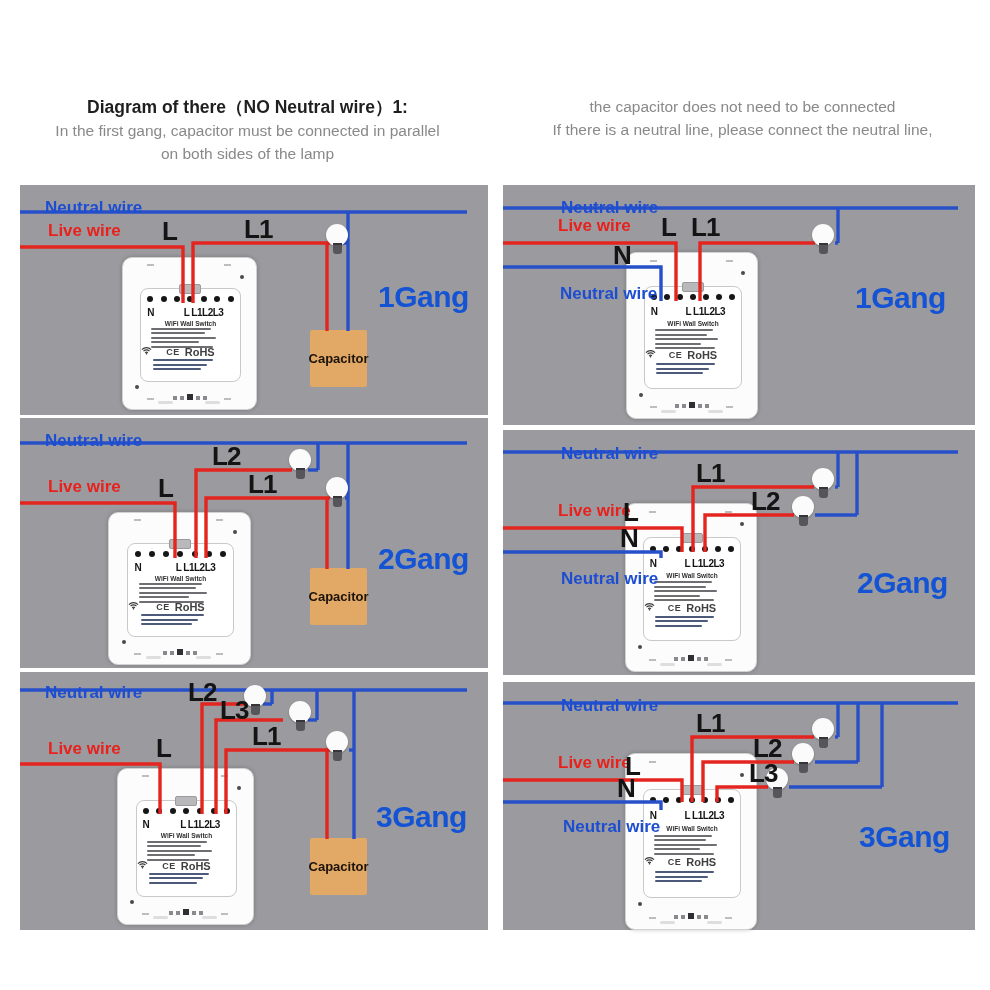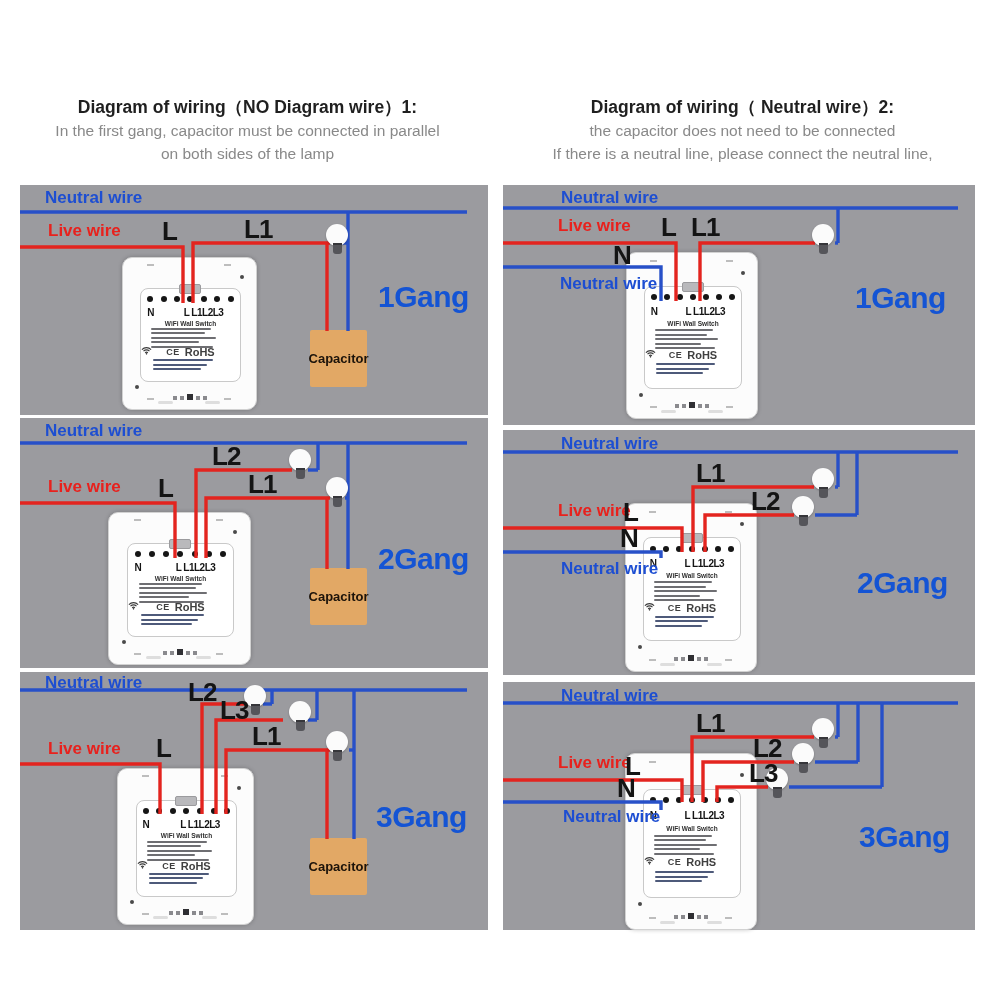--- a/index.html
+++ b/index.html
@@ -4,21 +4,21 @@
 <style>
   html,body{margin:0;padding:0;background:#ffffff;}
   #page{position:relative;width:990px;height:990px;background:#ffffff;overflow:hidden;
         font-family:"Liberation Sans",sans-serif;}
   .half{position:absolute;top:95px;width:495px;text-align:center;}
   .h-title{font-size:17.5px;font-weight:700;color:#1f1f1f;letter-spacing:0px;}
   .h-sub{font-size:15.5px;color:#898989;line-height:23px;}
   .panel{position:absolute;background:#9b9b9f;}
   .panel svg{position:absolute;left:0;top:0;pointer-events:none;}
   .lbl{position:absolute;font-weight:700;white-space:nowrap;line-height:1.1;}
-  .lbl.wblue{color:#1d4ed2;font-size:17px;}
+  .lbl.wblue{color:#1d4ed2;font-size:17px;margin-top:10px;}
   .lbl.wred{color:#e8211d;font-size:17px;}
   .lbl.term{color:#141414;font-size:26px;letter-spacing:-1px;}
   .lbl.gang{color:#1454d4;font-size:30px;letter-spacing:-0.5px;}
   .capacitor{position:absolute;background:#e2a865;display:flex;align-items:center;justify-content:center;
              font-size:13px;font-weight:700;color:#1c130a;border-radius:2px;}
   .bulb{position:absolute;width:22px;height:34px;}
   .bulb-glass{width:22px;height:22px;background:#fbfbfb;border-radius:50%;box-shadow:0 1px 2px rgba(0,0,0,.25);}
   .bulb-base{width:9px;height:9px;background:#55555a;margin:-3px auto 0;border-radius:0 0 3px 3px;
              border-top:2px solid #36363a;}
   
@@ -46,26 +46,25 @@
   .sw-marks{position:absolute;left:0;bottom:6%;width:100%;display:flex;justify-content:center;gap:3px;align-items:flex-end;}
   .sw-marks i{display:block;width:4px;height:4px;background:#8a8a8e;}
   .sw-marks i.big{width:6px;height:6px;background:#2f2f33;}
   .sw-slot{position:absolute;bottom:3%;width:15px;height:3px;background:#dedede;border-radius:2px;}
 </style>
 </head>
 <body>
 
 <div id="page">
   <div class="half" style="left:0;">
-    <div class="h-title">Diagram of wiring（NO Diagram wire）1:</div>
+    <div class="h-title">Diagram of there（NO Neutral wire）1:</div>
     <div class="h-sub">In the first gang, capacitor must be connected in parallel</div>
     <div class="h-sub">on both sides of the lamp</div>
   </div>
   <div class="half" style="left:495px;">
-    <div class="h-title">Diagram of wiring（ Neutral wire）2:</div>
     <div class="h-sub">the capacitor does not need to be connected</div>
     <div class="h-sub">If there is a neutral line, please connect the neutral line,</div>
   </div>
   <div id="stage">
       <div class="panel" style="left: 20px; top: 185px; width: 468px; height: 230px; background: rgb(155, 155, 159);">
         <div class="sw" style="left: 102px; top: 72px; width: 133px; height: 151px;">
           <i class="tick" style="left: 18%; top: 4%;"></i>
           <i class="tick" style="left: 76%; top: 4%;"></i>
           <i class="tick" style="left: 18%; top: 93%;"></i>
           <i class="tick" style="left: 76%; top: 93%;"></i>

